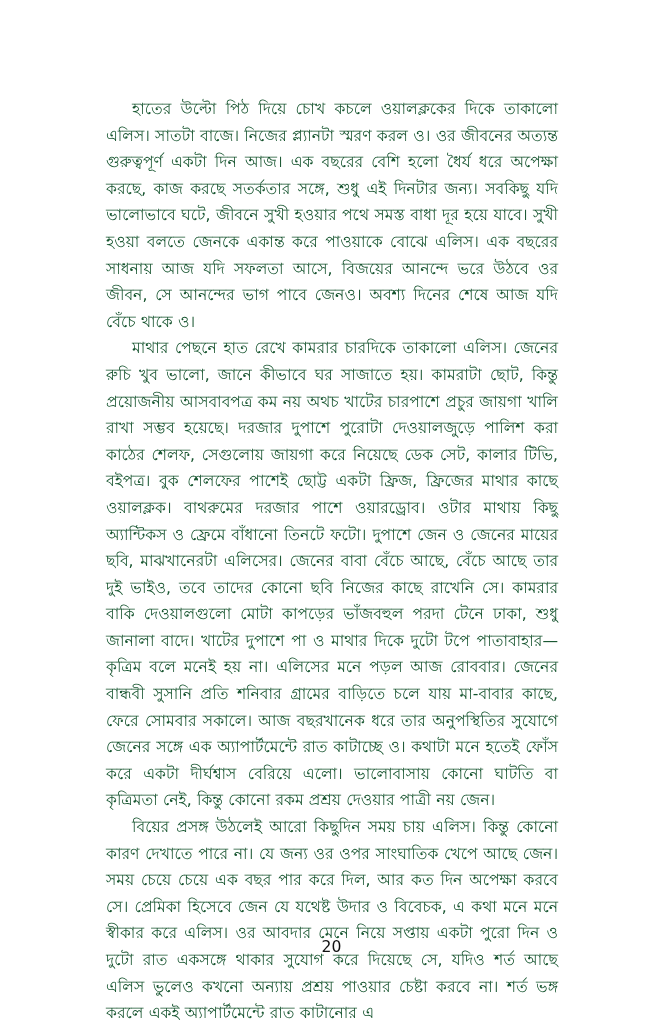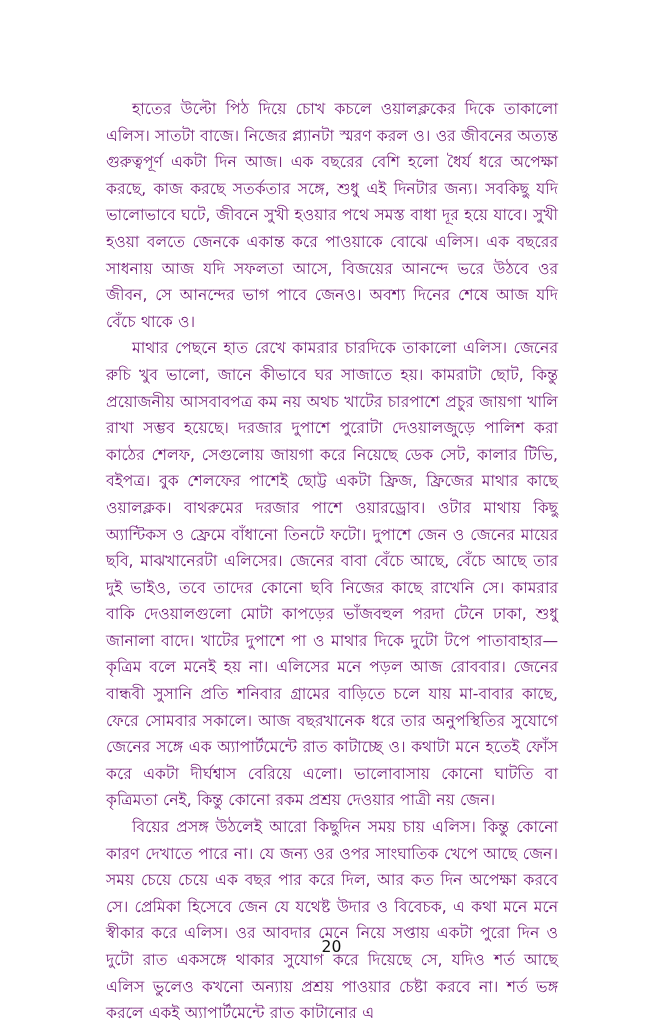--- a/index.html
+++ b/index.html
@@ -28,21 +28,21 @@
 
   .para {
     margin: 0;
     padding: 0;
     text-indent: 26px;
     text-align: justify;
     text-justify: inter-word;
     font-family: "DejaVu Sans", "Liberation Sans", sans-serif;
     font-size: 15.6px;
     line-height: 26.6px;
-    color: #701a75;
+    color: #14532d;
     word-spacing: 0.02em;
     letter-spacing: 0;
     hyphens: none;
   }
 
   
   .para:last-of-type {
     margin-bottom: 0;
   }
 

